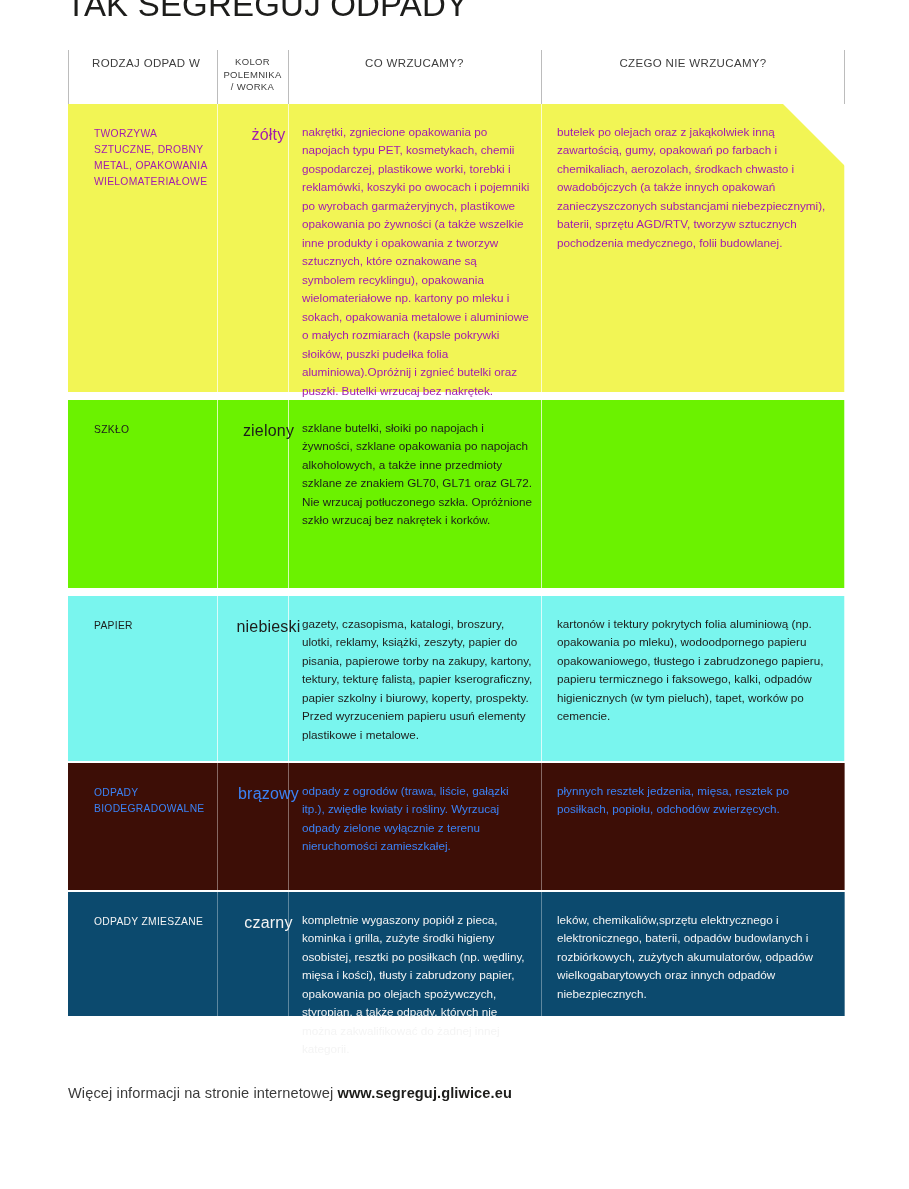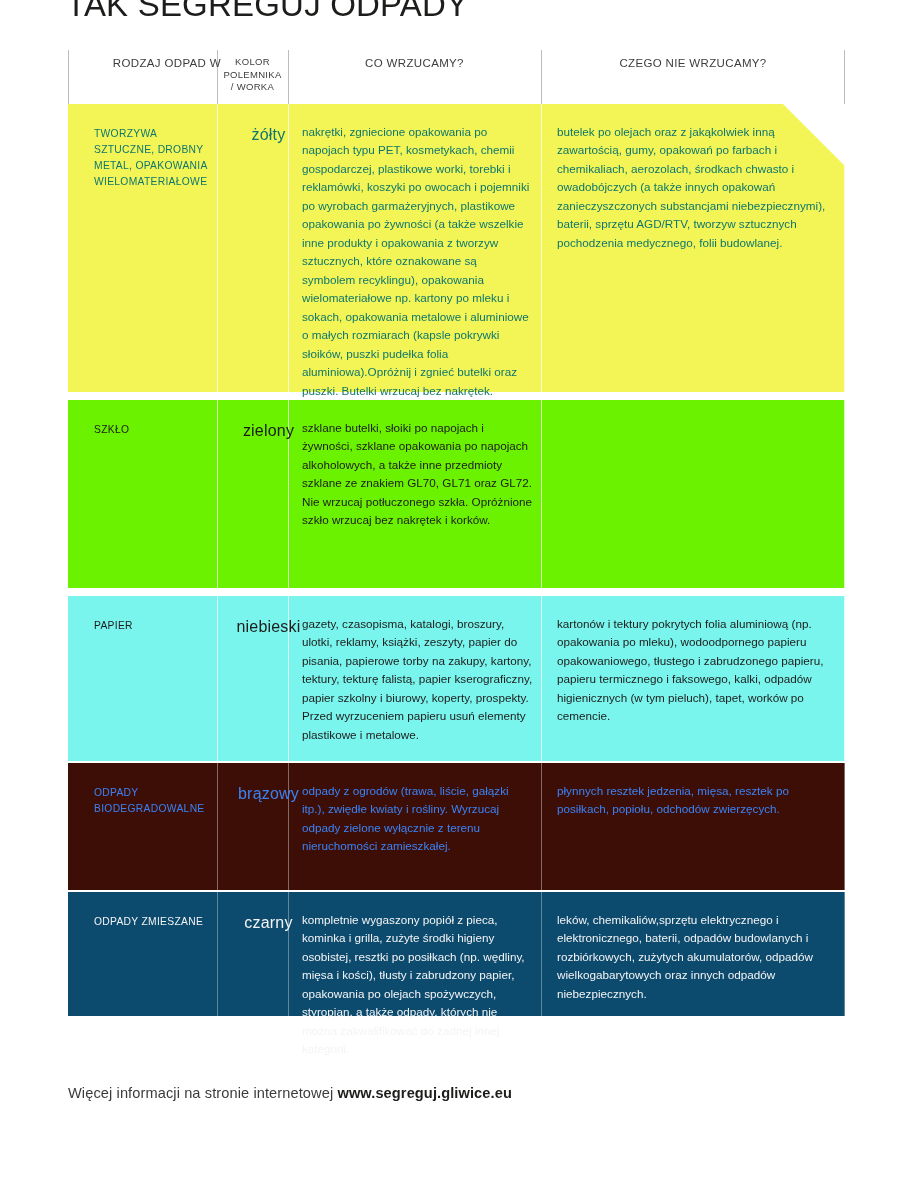--- a/index.html
+++ b/index.html
@@ -53,25 +53,25 @@
     position: absolute;
     top: 0;
     height: 58px;
     box-sizing: border-box;
     color: #3d3d3d;
     display: flex;
     align-items: flex-start;
     font-weight: 400;
   }
   .th-rodzaj {
-    left: 4px; width: 149px;
+    left: 16px; width: 149px;
     padding-top: 11px; padding-left: 8px;
     font-size: 11.5px;
     letter-spacing: .35px;
-    justify-content: flex-end;
+    justify-content: flex-start;
   }
   .th-kolor {
     left: 149px; width: 71px;
     padding-top: 10px;
     font-size: 9.5px;
     letter-spacing: .3px;
     text-align: left;
     flex-direction: column;
     align-items: center;
     line-height: 1.32;
@@ -147,21 +147,21 @@
   }
   .vrule.v1 { left: 149px; }
   .vrule.v2 { left: 220px; }
   .vrule.v3 { left: 473px; }
   .vrule.v4 { left: 776px; }
 
   
   .row-plastic {
     height: 288px;
     background: #f2f555;
-    color: #0f766e;
+    color: #a21caf;
   }
   .row-plastic .vrule { background: rgba(255,255,255,.72); }
   
   .corner-cut {
     position: absolute;
     right: 0;
     top: 0;
     width: 62px;
     height: 62px;
     background: #ffffff;

